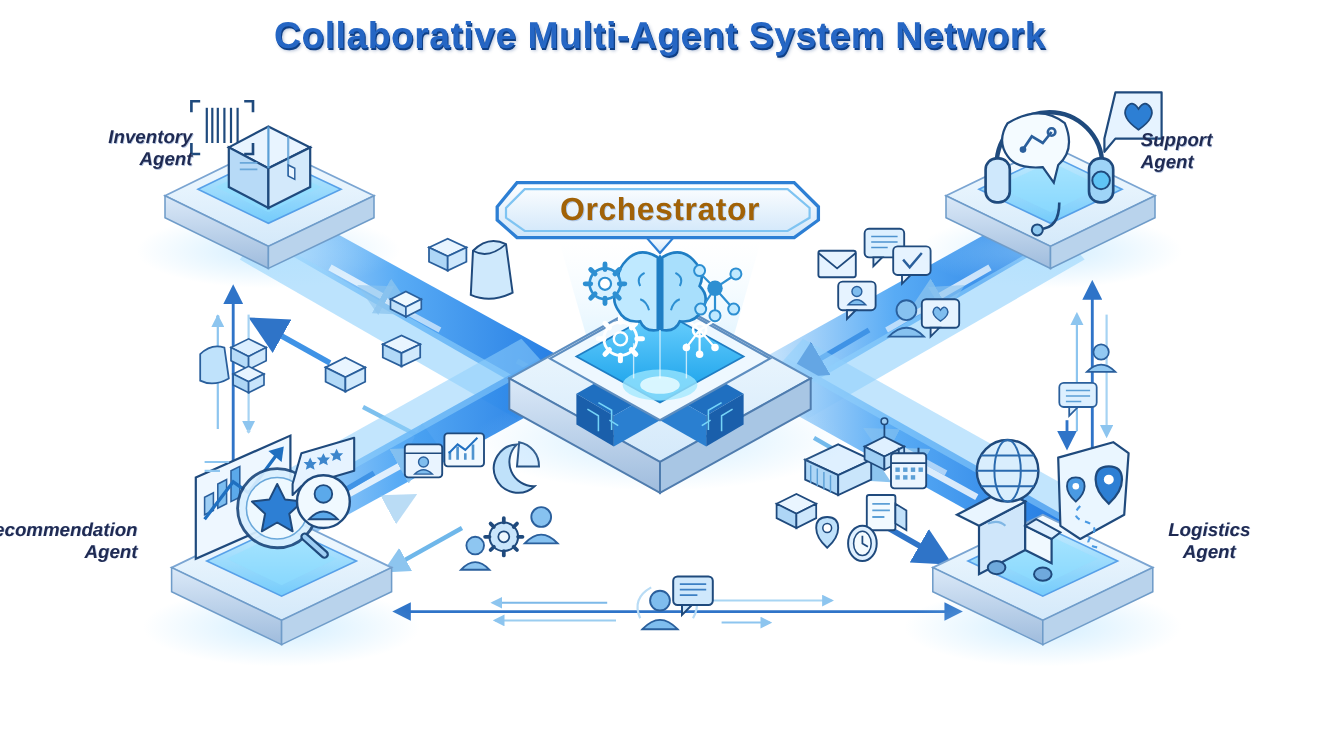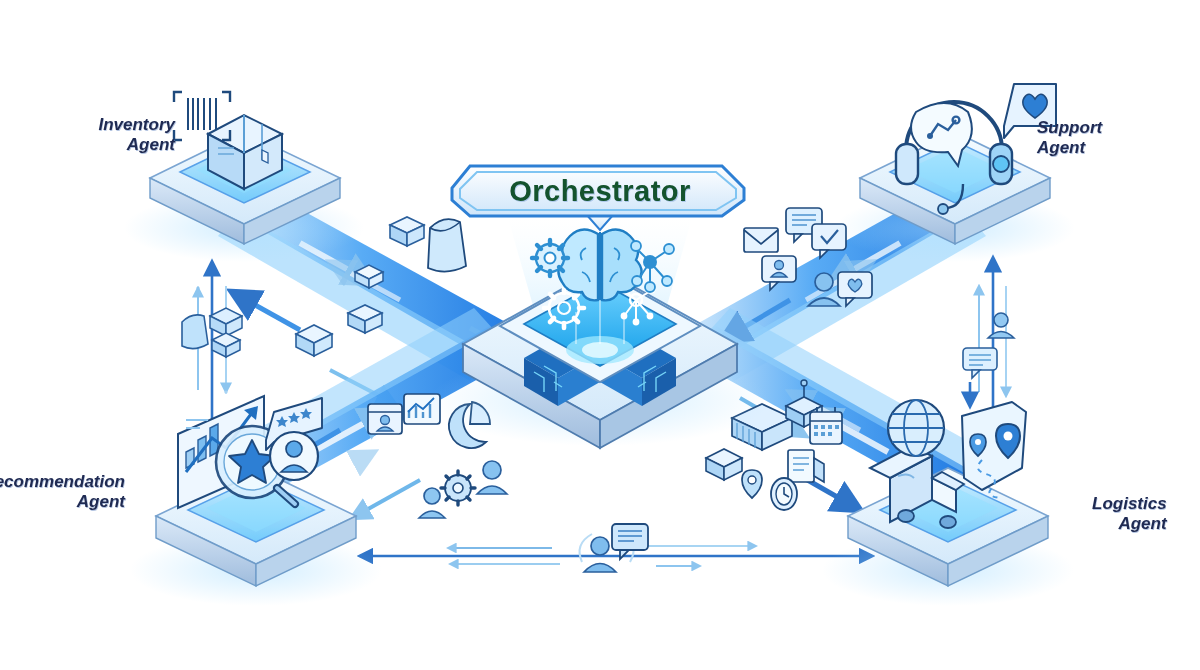--- a/index.html
+++ b/index.html
@@ -18,26 +18,26 @@
 
   .agent-label{
     position:absolute;font-size:17px;font-weight:700;line-height:1.18;
     color:#1f2a52;white-space:nowrap;
     text-shadow:.6px .6px 0 rgba(120,150,200,.55);
     font-style:italic;
   }
   .lbl-inventory{right:1025px;top:115px;text-align:right;}
   .lbl-support{left:1037px;top:118px;text-align:left;}
   .lbl-reco{right:1075px;top:472px;text-align:right;}
-  .lbl-logistics{left:1092px;top:472px;text-align:right;margin-top:22px;}
+  .lbl-logistics{left:1062px;top:472px;text-align:center;}
 
   .orch-badge{
     position:absolute;left:462px;top:167px;width:276px;height:48px;
     display:flex;align-items:center;justify-content:center;
-    font-size:29px;font-weight:700;color:#14532d;letter-spacing:.5px;
+    font-size:29px;font-weight:700;color:#a16207;letter-spacing:.5px;
     text-shadow:.8px .8px 0 rgba(160,190,230,.8);
   }
 </style>
 </head>
 <body>
 
 <div id="stage">
 
   <svg class="layer" viewBox="0 0 1200 670">
     <defs>
@@ -552,20 +552,21 @@
       </g>
       <path d="M586 214 L600 230 L614 214 z" fill="url(#gBadge)" stroke="#2d7fd4" stroke-width="2"></path>
     </g>
 
     <g>
       <path d="M470 166 L722 166 L744 188 L744 200 L722 216 L470 216 L452 200 L452 188 z" fill="url(#gBadge)" stroke="#2d7fd4" stroke-width="3"></path>
       <path d="M477 172 L716 172 L736 189 L736 198 L716 210 L477 210 L460 198 L460 189 z" fill="none" stroke="#7fc4f2" stroke-width="2"></path>
     </g>
   </svg>
 
+  <div class="title">Collaborative Multi-Agent System Network</div>
 
   <div class="orch-badge">Orchestrator</div>
 
   <div class="agent-label lbl-inventory">
     <div>Inventory</div>
     <div>Agent</div>
   </div>
 
   <div class="agent-label lbl-support">
     <div>Support</div>

